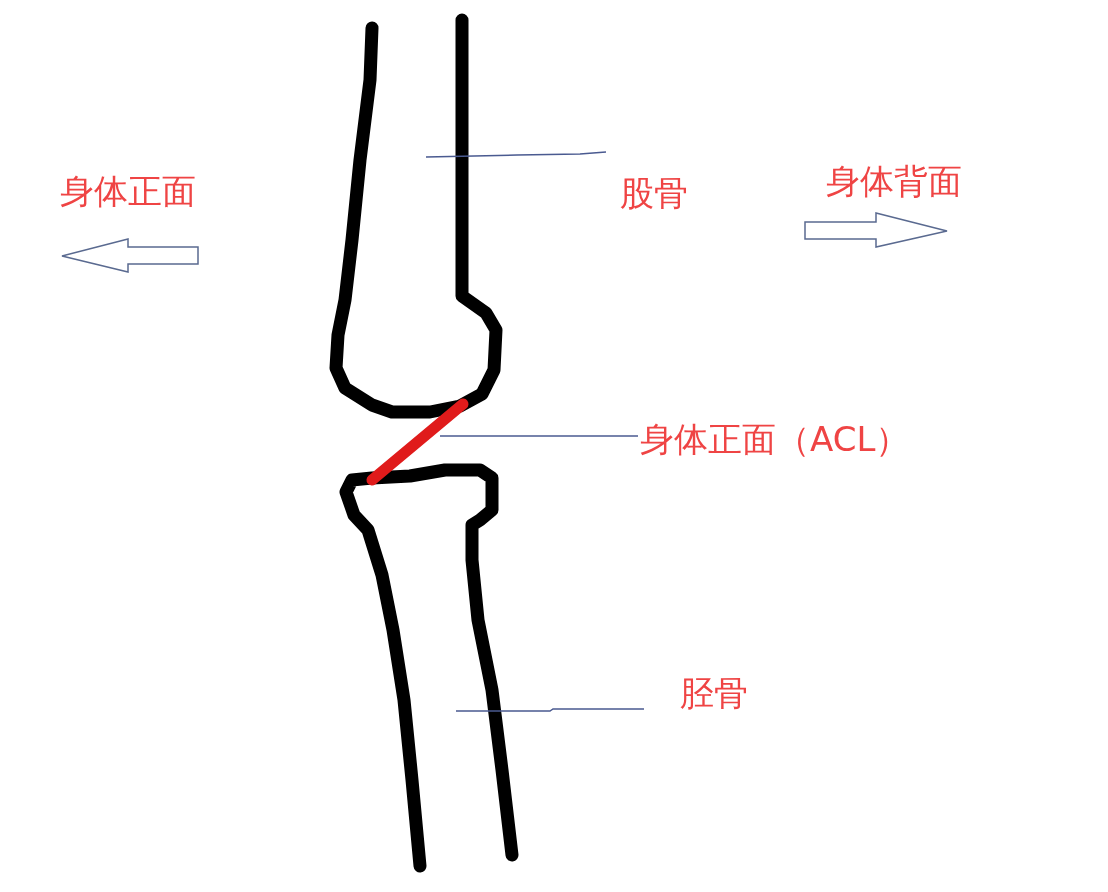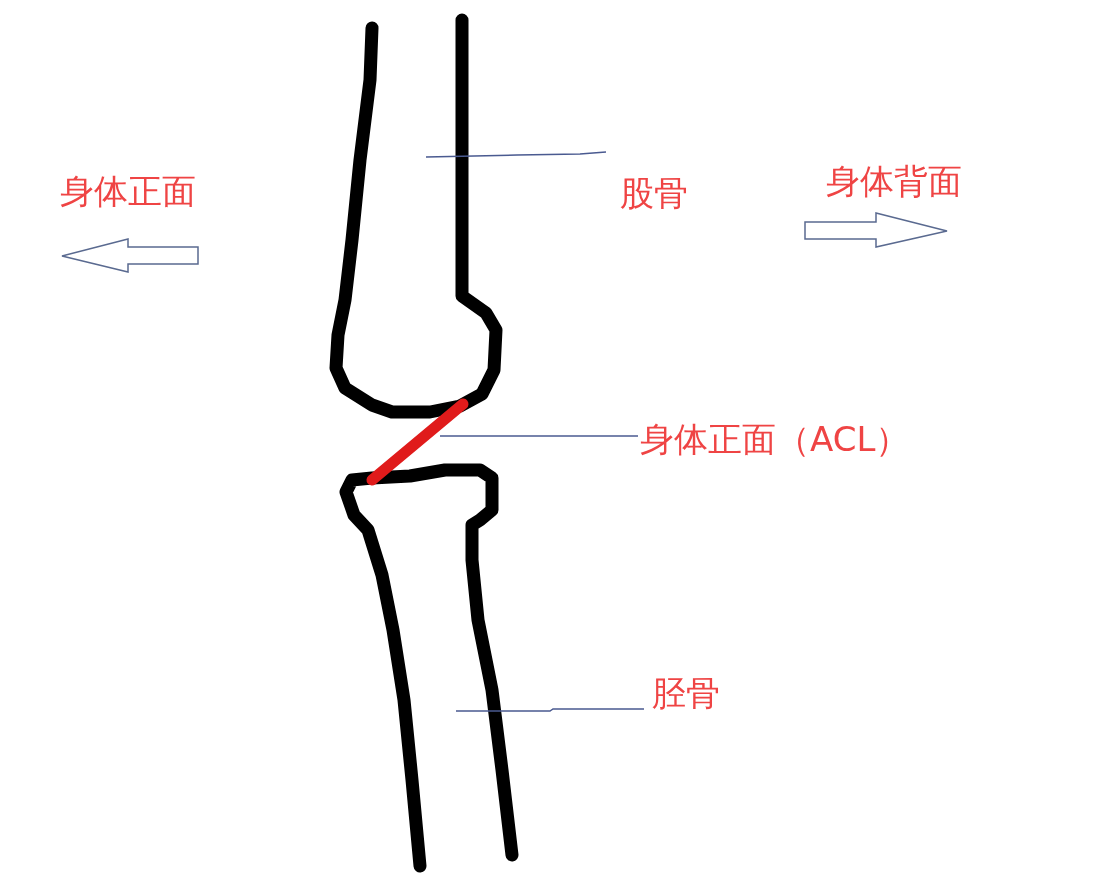--- a/index.html
+++ b/index.html
@@ -29,13 +29,13 @@
 
   <polygon points="62,256 128,239 128,247 198,247 198,264 128,264 128,272" fill="#fff" stroke="#5a6a90" stroke-width="1.5"></polygon>
 
   <polygon points="805,222 876,222 876,213 947,231 876,247 876,239 805,239" fill="#fff" stroke="#5a6a90" stroke-width="1.5"></polygon>
 </svg>
 
 <div class="label" style="left:60px; top:174px;">身体正面</div>
 <div class="label" style="left:790px; top:164px;margin-left:36px;">身体背面</div>
 <div class="label" style="left:620px; top:160px;margin-top:16px;">股骨</div>
 <div class="label" style="left:640px; top:422px;">身体正面（ACL）</div>
-<div class="label" style="left:652px; top:676px;">胫骨</div>
+<div class="label" style="left:680px; top:676px;">胫骨</div>
 
 </body></html>

